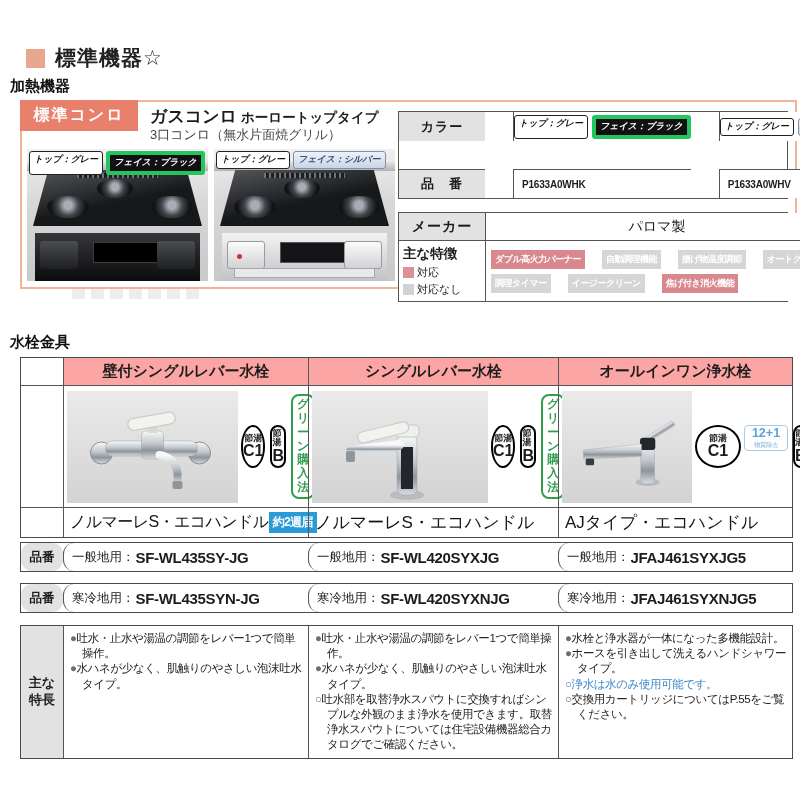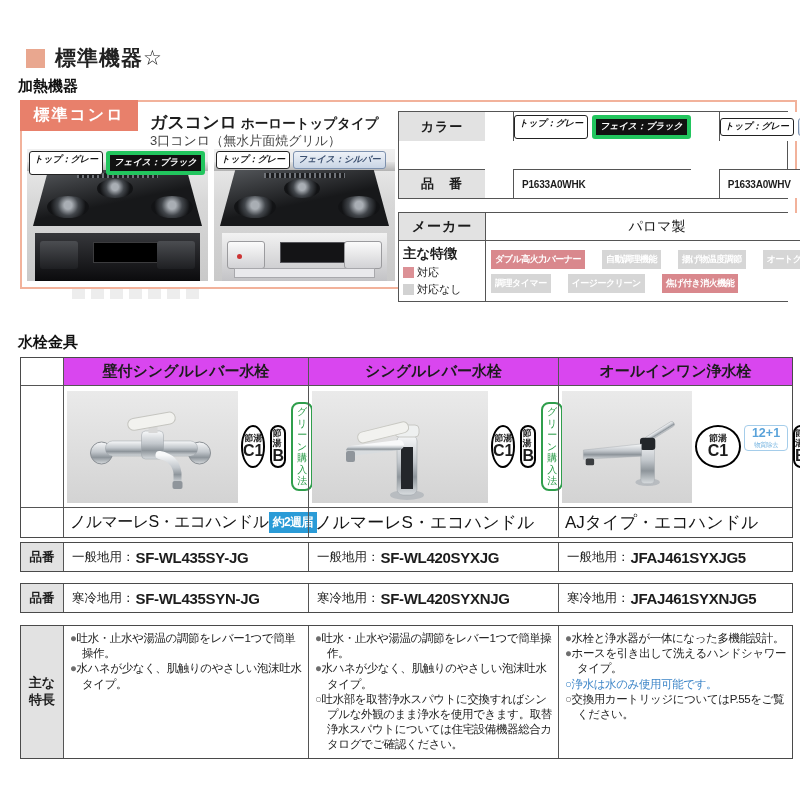--- a/index.html
+++ b/index.html
@@ -3,29 +3,29 @@
 <meta charset="utf-8">
 <style>
   html,body{margin:0;padding:0;background:#fff;}
   #root{position:relative;width:800px;height:800px;background:#fff;overflow:hidden;
         font-family:"Liberation Sans","DejaVu Sans",sans-serif;color:#1c1c1c;}
 
   
   .h1row{position:absolute;left:26px;top:44px;display:flex;align-items:center;gap:10px;}
   .sq{width:19px;height:19px;background:#e9a78f;}
   .h1{font-size:21px;font-weight:bold;letter-spacing:1px;color:#222;}
-  .h2{position:absolute;left:18px;font-size:15px;font-weight:bold;color:#111;}
+  .h2{position:absolute;left:10px;font-size:15px;font-weight:bold;color:#111;}
   .h2.heat{top:77px;}
   .h2.fc{top:333px;}
 
   
   .stove-box{position:absolute;left:20px;top:100px;width:773px;height:185px;border:2px solid #f2b29b;}
   .stove-tag{position:absolute;left:-2px;top:-2px;width:118px;height:31px;background:#e8806b;color:#fff;
              font-size:16px;font-weight:bold;letter-spacing:2px;display:flex;align-items:center;justify-content:center;}
-  .stove-title{position:absolute;left:128px;top:4px;line-height:1.25;white-space:nowrap;margin-top:6px;}
+  .stove-title{position:absolute;left:128px;top:4px;line-height:1.25;white-space:nowrap;}
   .st-main{font-size:17px;font-weight:bold;}
   .st-sub{font-size:13.5px;font-weight:bold;margin-left:4px;}
   .st-desc{font-size:13px;color:#444;}
 
   .photos{position:absolute;left:5px;top:47px;display:flex;gap:6px;}
   .photo{position:relative;width:181px;height:132px;overflow:hidden;
          background:linear-gradient(180deg,#f0f0f0,#d8d8d8 40%,#c9c9c9);}
   .ph-badges{position:absolute;top:2px;left:2px;display:flex;gap:3px;z-index:3;}
   .pbdg{font-size:9px;font-weight:bold;font-style:italic;padding:1px 4px 2px;border-radius:3px;white-space:nowrap;}
   .pbdg.top{background:#fff;border:1px solid #222;color:#111;}
@@ -76,46 +76,46 @@
   .fb.on{background:#d9888d;} .fb.off{background:#d6d6d6;}
   .vbadges{display:flex;gap:4px;}
 
   
   .ft{position:absolute;left:20px;width:773px;display:grid;grid-template-columns:42px 245px 250px 1fr;
       border:1.5px solid #4a4a4a;box-sizing:border-box;background:#fff;}
   .ft > div{box-sizing:border-box;}
   .t1{top:357px;grid-template-rows:27px 122px 30px;}
   .t2{top:542px;} .t3{top:583px;}
   .t4{top:625px;}
-  .hd{background:#d946ef;font-size:15px;font-weight:bold;display:flex;align-items:center;justify-content:center;}
+  .hd{background:#fca5a5;font-size:15px;font-weight:bold;display:flex;align-items:center;justify-content:center;}
   .c0{background:#fff;}
   .imgcell{display:flex;align-items:center;gap:3px;padding:4px 3px;}
   .fimg{position:relative;flex:1;height:112px;background:linear-gradient(180deg,#eaeaea,#d3d3d3);}
   .fbadges{width:64px;display:flex;align-items:center;gap:5px;}
   .fbadges.wide{width:94px;}
   .bd-row{display:flex;gap:3px;align-items:flex-start;}
   .bd-c1,.bd-b{background:#fff;border:2.5px solid #000;display:flex;flex-direction:column;
                align-items:center;justify-content:center;box-sizing:border-box;}
   .bd-c1{width:46px;height:43px;border-radius:50%;}
   .bd-b{width:40px;height:43px;border-radius:10px;}
   .bd-top{font-size:9px;font-weight:bold;line-height:1.1;}
   .bd-main{font-size:16px;font-weight:bold;line-height:1;}
   .bd-green{border:2px solid #2f9e4c;border-radius:8px;background:#fff;color:#2f9e4c;
-            font-size:10px;font-weight:normal;line-height:1.15;text-align:center;padding:2px 4px;}
+            font-size:12px;font-weight:bold;line-height:1.15;text-align:center;padding:2px 4px;}
   .bd-121{width:42px;border:1.5px solid #a5cdea;border-radius:4px;background:#fff;text-align:center;
           padding:1px 0 2px;line-height:1.1;}
   .bd-121 .m{font-size:12.5px;font-weight:bold;color:#5aa3da;display:block;}
   .bd-121 .s{font-size:6.5px;color:#7db8e2;display:block;letter-spacing:-.5px;}
   .namecell{display:flex;align-items:center;padding:0 3px 0 6px;font-size:17px;color:#151515;white-space:nowrap;}
   .namecell.tight{font-size:16px;letter-spacing:-.6px;}
   .delivery{margin-left:auto;background:#2a9bd7;color:#fff;font-size:12px;font-weight:bold;padding:2px 4px;}
   .plbl{background:#e2e2e2;font-size:12.5px;font-weight:bold;display:flex;align-items:center;justify-content:center;}
   .pcell{display:flex;align-items:center;padding-left:8px;height:26px;white-space:nowrap;}
   .pcell .geo{font-size:12.5px;} .pcell .pn2{font-size:15px;font-weight:bold;letter-spacing:-.3px;margin-left:1px;}
-  .t2 .pcell,.t3 .pcell,.t2 .plbl,.t3 .plbl{height:28px;}
+  .t2 .pcell,.t3 .pcell,.t2 .plbl,.t3 .plbl{height:28px;border-radius:11px;}
   .flbl{background:#e2e2e2;display:flex;flex-direction:column;align-items:center;justify-content:center;
         font-size:13px;font-weight:bold;line-height:1.3;}
   .fcell{padding:5px 5px 6px 6px;font-size:11.5px;line-height:1.32;letter-spacing:-.4px;min-height:112px;}
   .fe{margin:0;padding-left:12px;text-indent:-12px;color:#222;}
   .fe .mk{color:#6e6e6e;}
   .fe.blue,.fe.blue .mk{color:#3e86c8;}
 </style>
 </head>
 <body>
 

